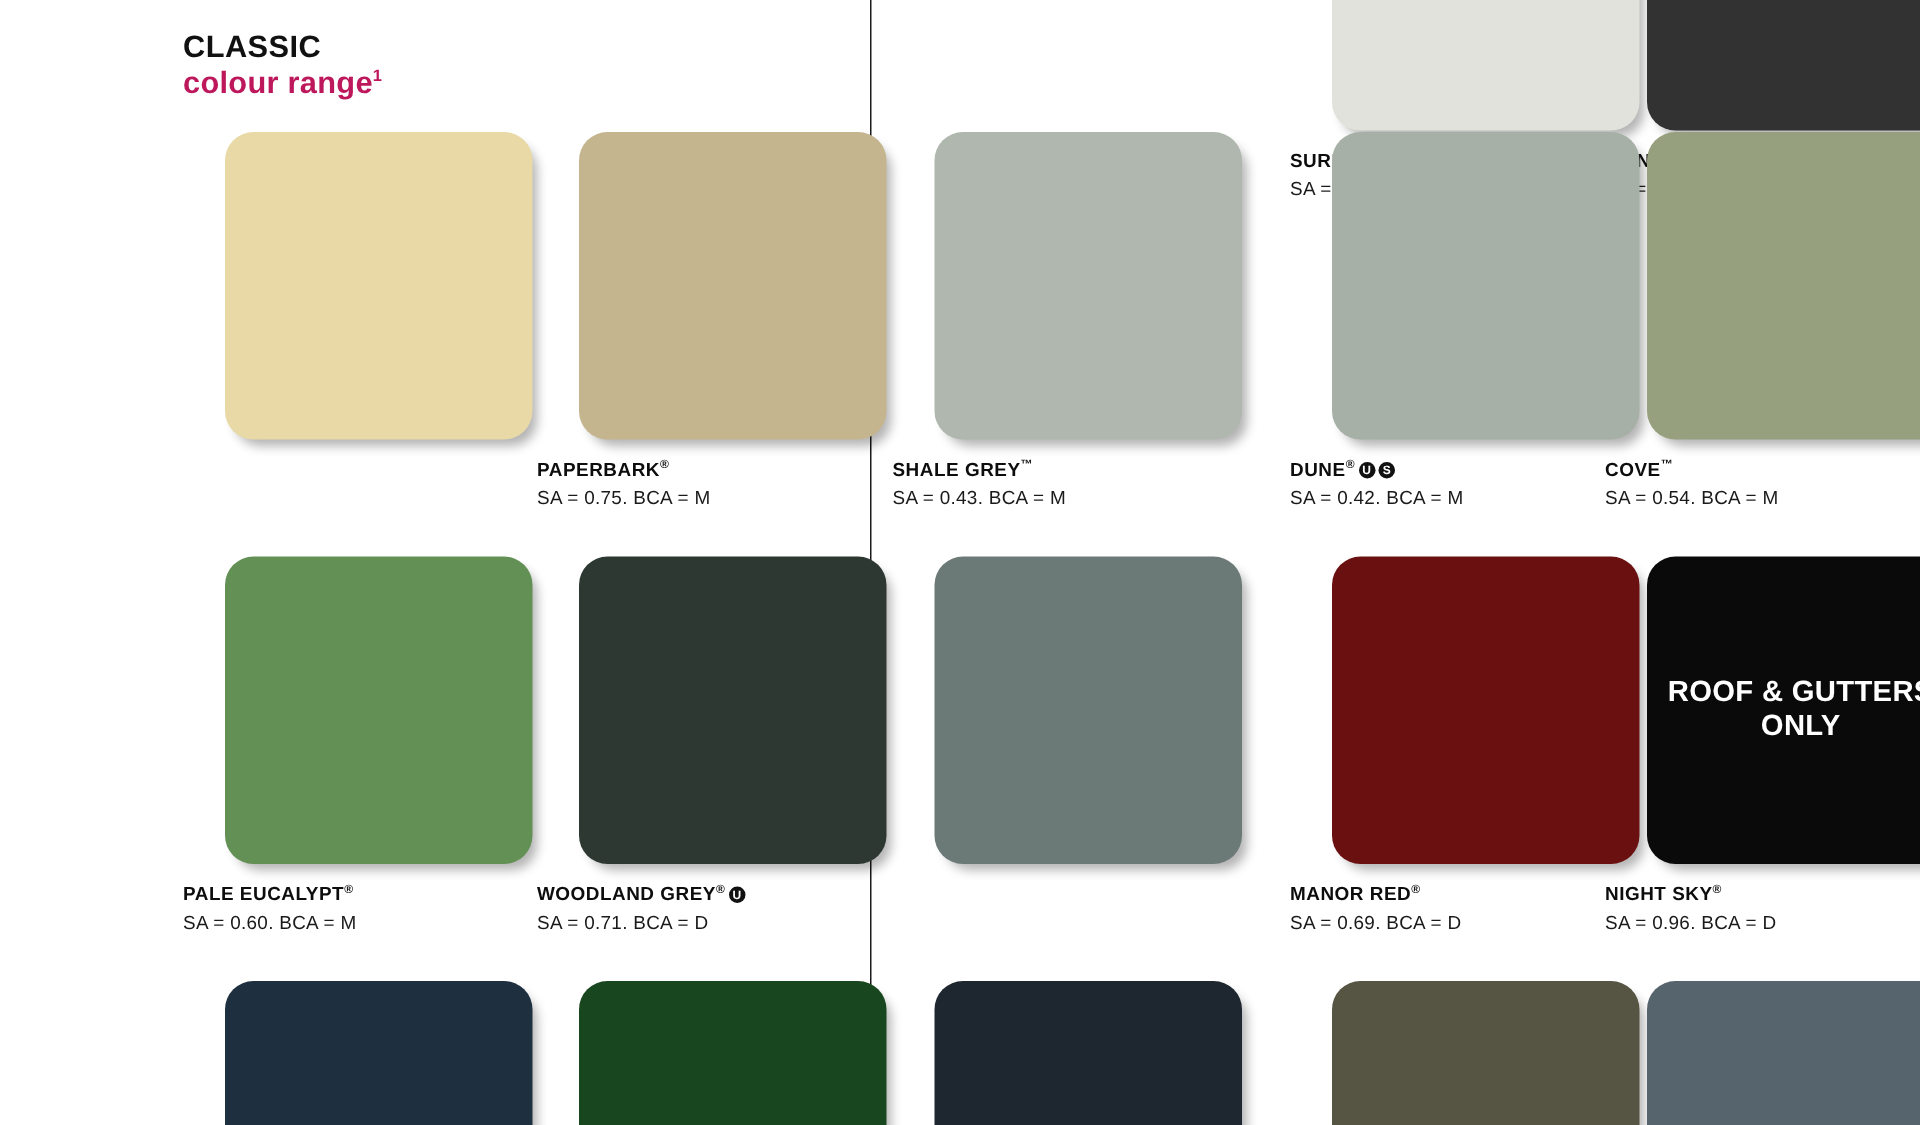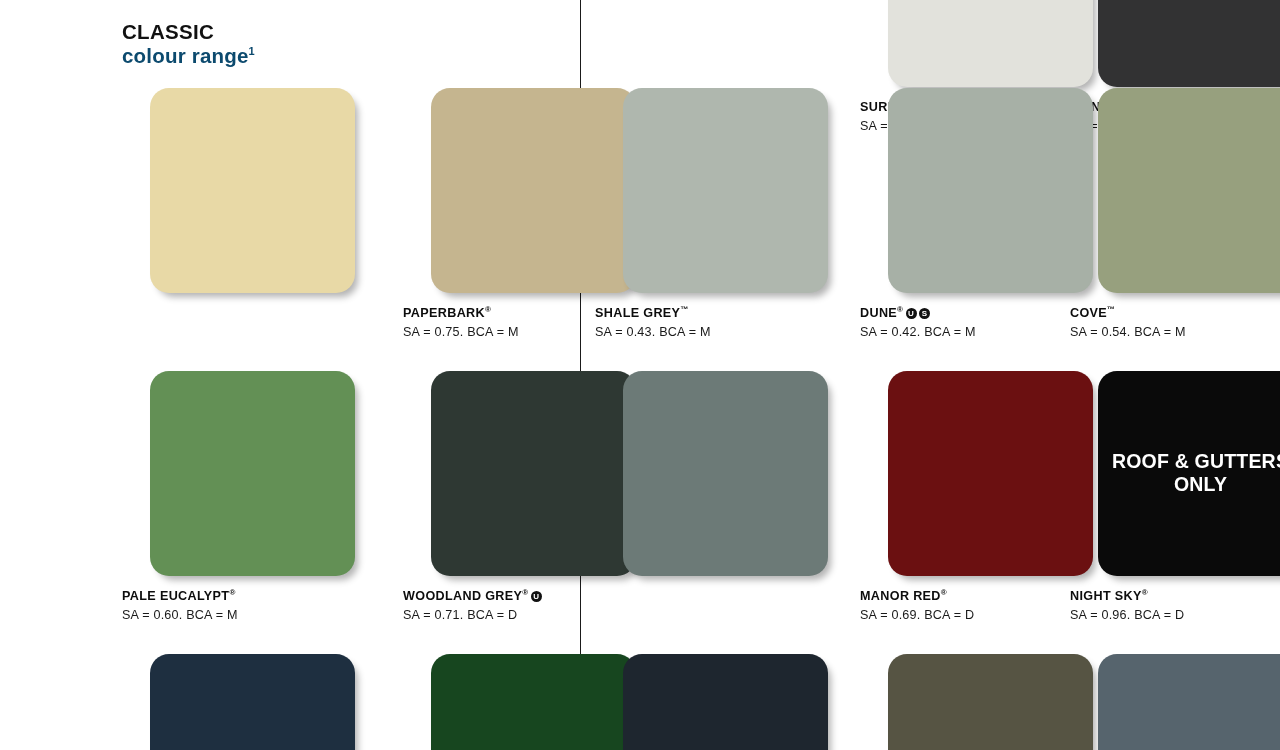--- a/index.html
+++ b/index.html
@@ -43,31 +43,31 @@
     display: block;
     font-size: 20.5px;
     font-weight: bold;
     color: #111111;
     letter-spacing: 0.3px;
   }
   .heading .line2 {
     display: block;
     font-size: 20.5px;
     font-weight: bold;
-    color: #0c4a6e;
+    color: #be185d;
     letter-spacing: 0.2px;
     position: relative;
   }
   .heading .sup {
     font-size: 11px;
     vertical-align: super;
     font-weight: bold;
   }
   .col-0 { left: 122px; }
-  .col-1 { left: 358px; padding-left: 45px; }
+  .col-1 { left: 358px; }
   .col-2 { left: 595px; }
   .col-3 { left: 860px; }
   .col-4 { left: 1070px; }
 
   
   .cell { position: absolute; width: 215px; }
 
   .swatch {
     position: relative;
     width: 205px;

